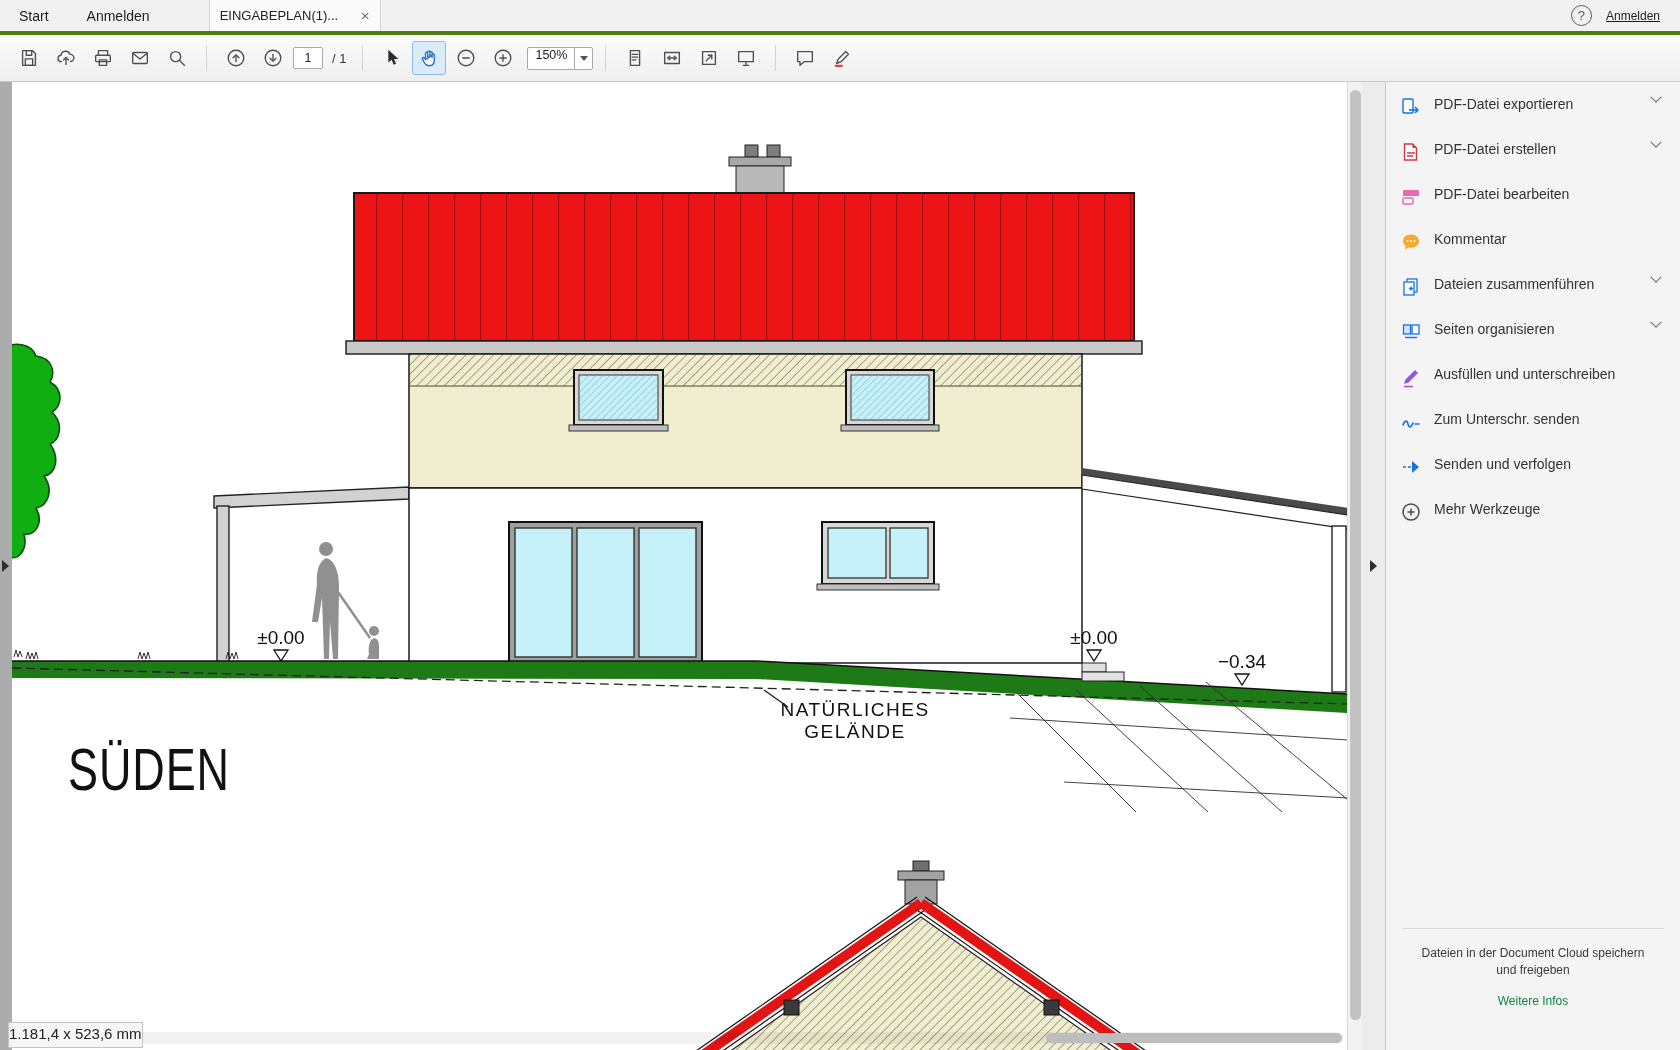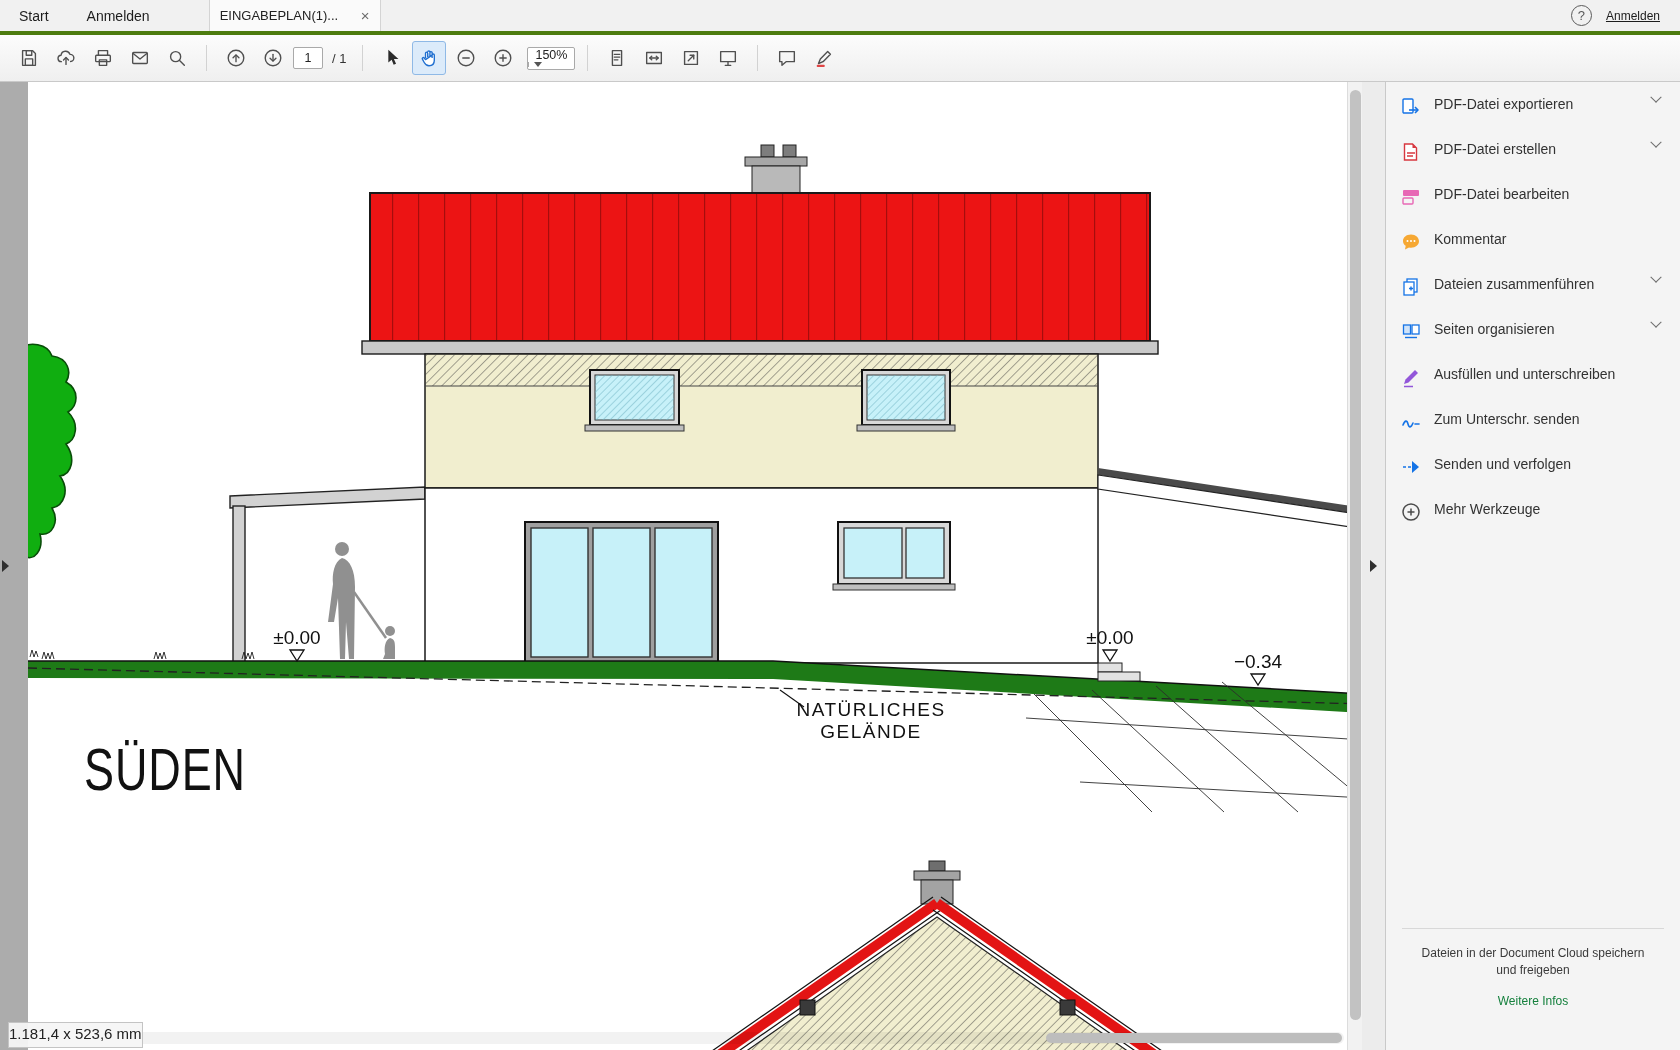--- a/index.html
+++ b/index.html
@@ -31,31 +31,31 @@
   .tbtn { width:34px; height:34px; border-radius:3px; display:flex; align-items:center;
           justify-content:center; cursor:pointer; flex:0 0 auto; }
   .tbtn.selected { background:#dcebfa; border:1px solid #8fb9e6; }
   .tbtn svg { width:22px; height:22px; }
   .ticon { fill:none; stroke:#4f4f4f; stroke-width:1.5; stroke-linecap:round; stroke-linejoin:round; }
   .sep { width:1px; height:26px; background:#d2d2d2; margin:0 9px; flex:0 0 auto; }
   .pageinput { width:30px; height:22px; border:1px solid #a9a9a9; border-radius:2px;
                text-align:center; font-size:12.5px; color:#222; background:#fff; }
   .pagetotal { font-size:13px; color:#333; margin-left:6px; margin-right:4px; }
   .zoombox { display:flex; align-items:flex-start; height:23px; border:1px solid #a9a9a9;
-             border-radius:2px; background:#fff; margin-left:4px; cursor:pointer;flex-direction:column; }
+             border-radius:2px; background:#fff; margin-left:4px; cursor:pointer; }
   .zoomval { width:46px; padding-left:7px; font-size:12.5px; color:#222; }
   .zoomarrow { width:18px; align-self:stretch; border-left:1px solid #a9a9a9;
                display:flex; align-items:center; justify-content:center; }
   .caret-down { width:0; height:0; border-left:4px solid transparent;
                 border-right:4px solid transparent; border-top:5px solid #555; }
 
   
   .main { position:absolute; left:0; top:82px; width:1680px; height:968px; }
   .docarea { position:absolute; left:0; top:0; width:1385px; height:968px; background:#acacac; }
-  .page { position:absolute; left:28px; top:0; width:1335px; height:968px; background:#fff; }
+  .page { position:absolute; left:12px; top:0; width:1335px; height:968px; background:#fff; }
   .page svg { display:block; }
 
   .vscroll { position:absolute; left:1347px; top:0; width:15px; height:968px;
              background:#f2f2f2; border-left:1px solid #dcdcdc; }
   .vthumb { position:absolute; left:2px; top:8px; width:11px; height:930px;
             background:#c2c2c2; border-radius:6px; }
   .collapse-strip { position:absolute; left:1362px; top:0; width:23px; height:968px; background:#ececec; }
   .arrow-right { width:0; height:0; border-top:6px solid transparent; border-bottom:6px solid transparent;
                  border-left:7px solid #2e2e2e; cursor:pointer; }
   .strip-arrow { position:absolute; left:8px; top:478px; }

